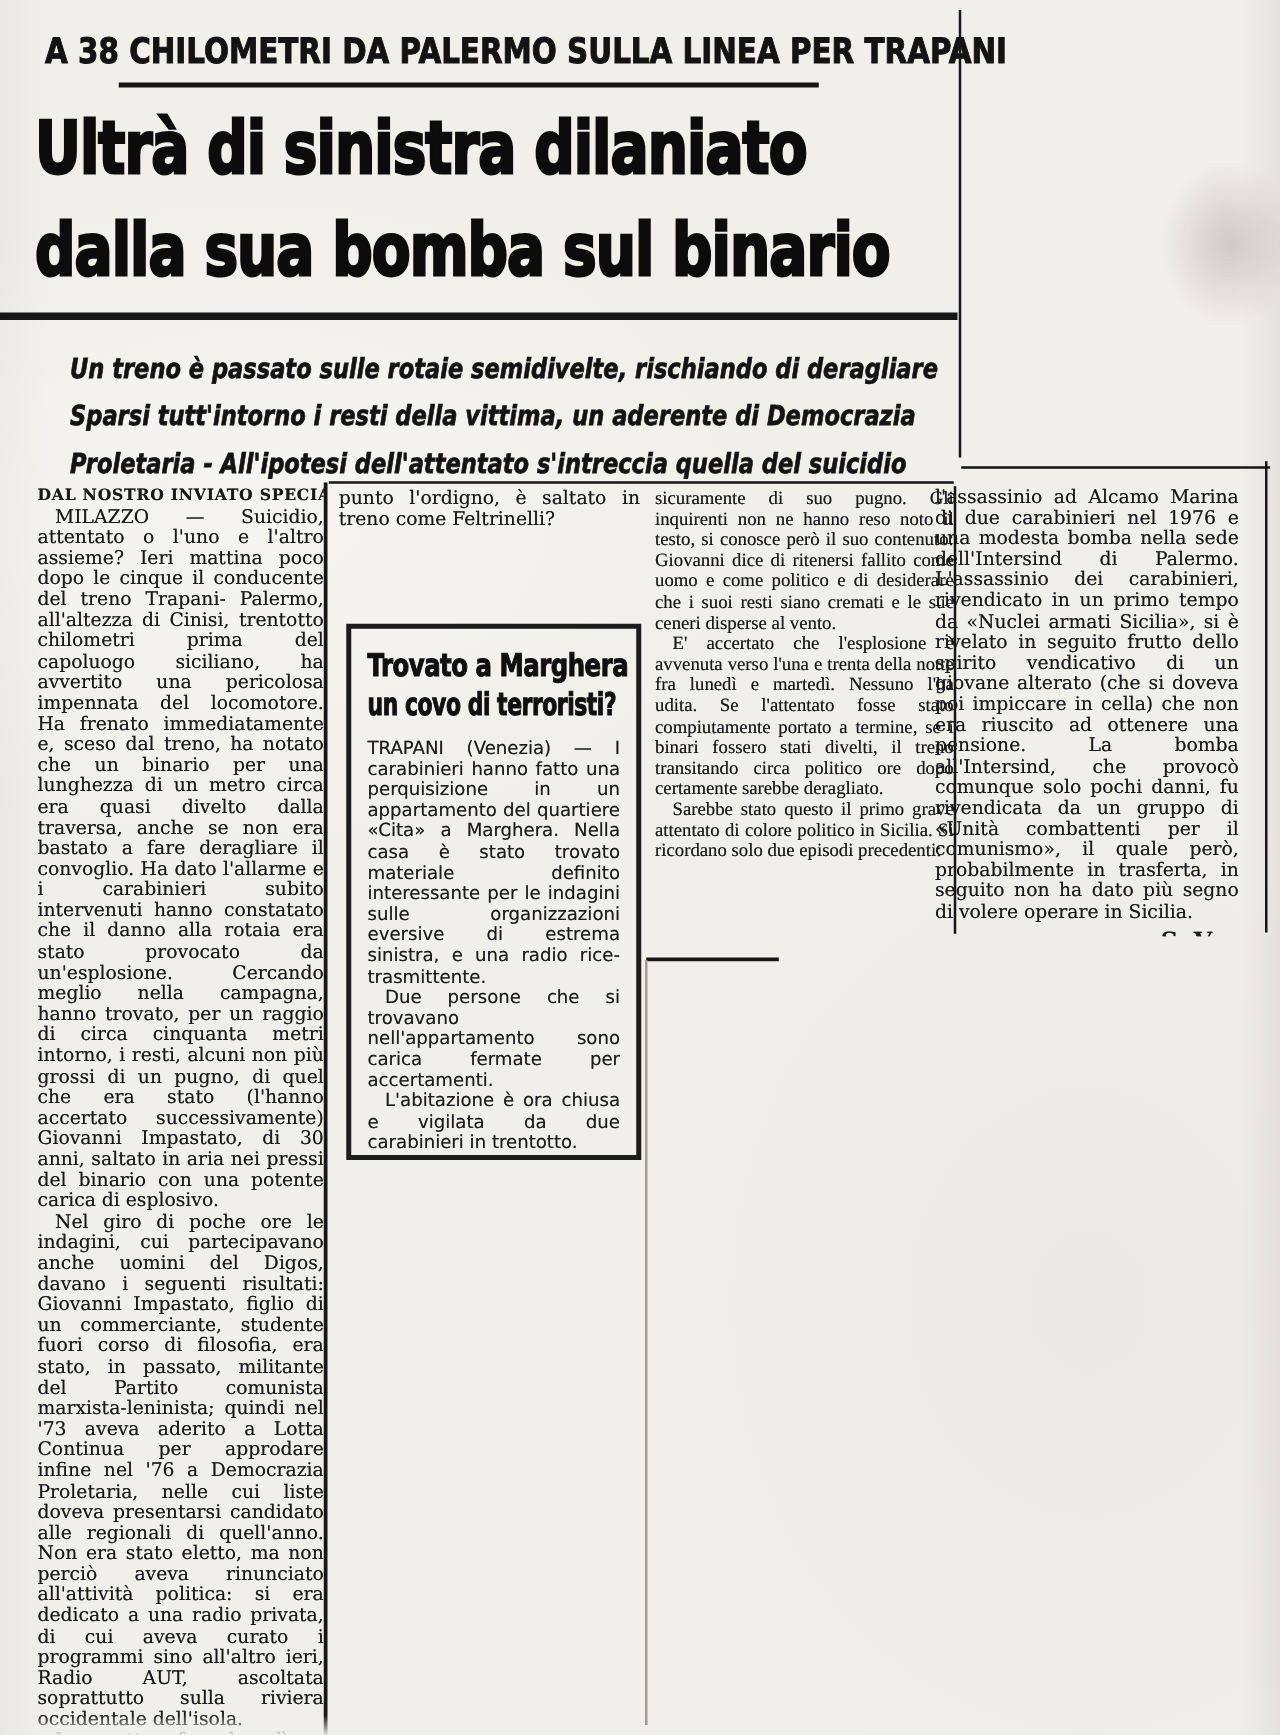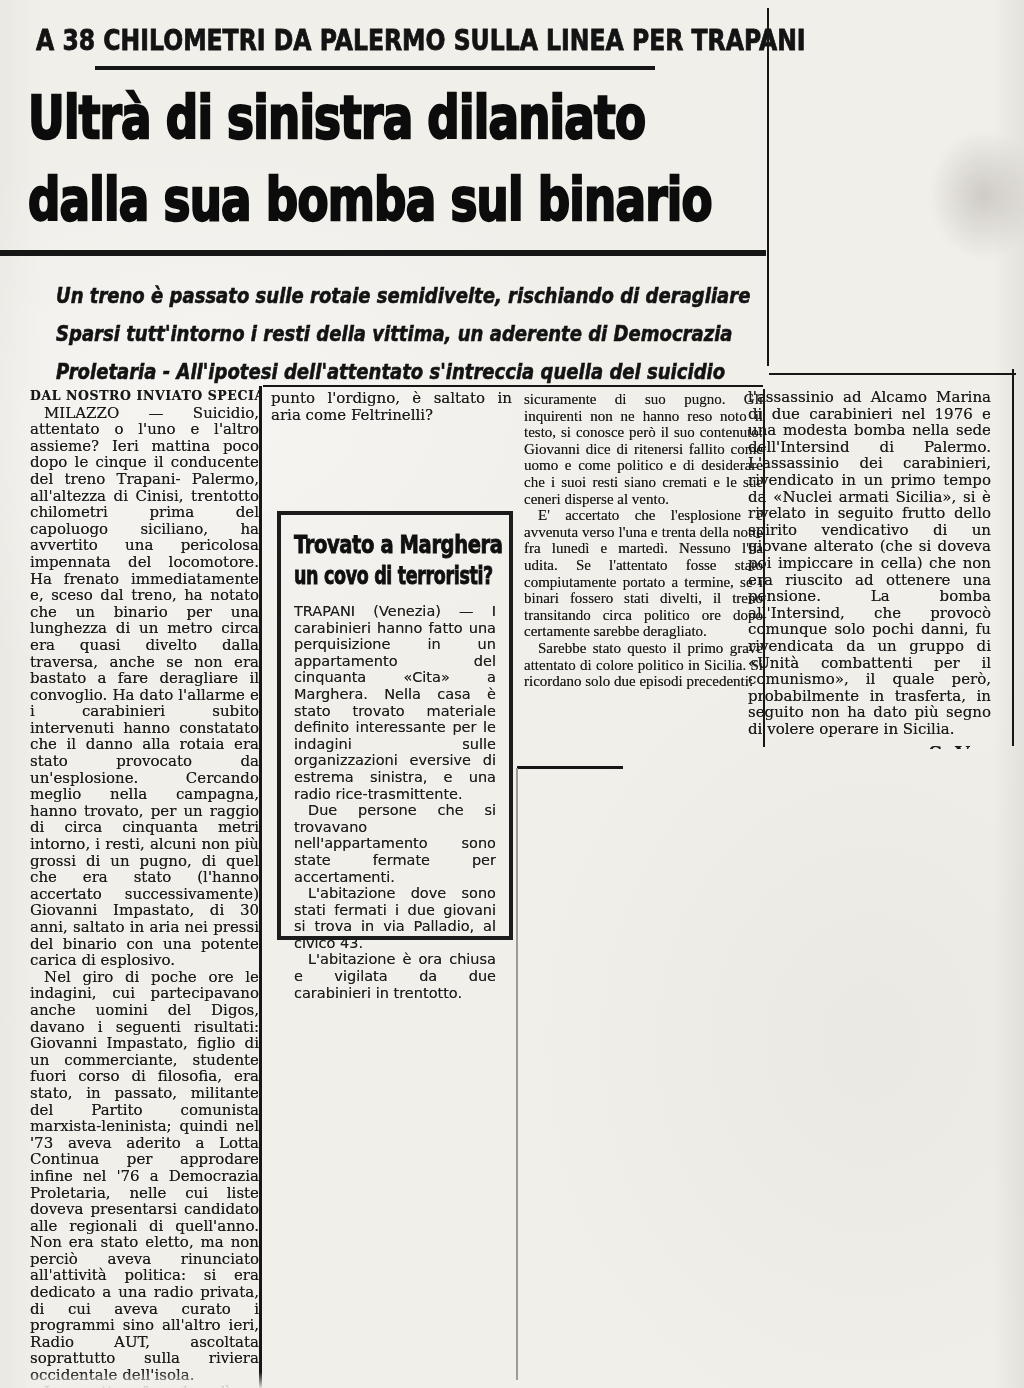--- a/index.html
+++ b/index.html
@@ -60,21 +60,21 @@
   .signature {
     text-align:right; font-weight:bold; font-size:19px;
     padding-right:18px; margin-top:8px !important;
   }
   .fade-bottom {
     position:absolute; left:26px; top:1372px; width:238px; height:16px;
     background:linear-gradient(rgba(241,239,234,0), rgba(241,239,234,0.92));
   }
 
   .sidebox {
-    position:absolute; left:277px; top:511px; width:236px; height:429px;
+    position:absolute; left:277px; top:499px; width:236px; height:429px;
     border:4px solid #1c1c1c; box-sizing:border-box; padding:14px 13px 0 13px;
   }
   .sidebox-title {
     font-family:"DejaVu Sans", sans-serif; font-weight:bold; font-size:25px; line-height:31px;
     white-space:nowrap; transform-origin:left top; color:#101010;
     -webkit-text-stroke:0.9px #101010; letter-spacing:-0.5px;
   }
   .sidebox-title.t1 { transform:scaleX(0.78); }
   .sidebox-title.t2 { transform:scaleX(0.70); }
   .sidebox-body {
@@ -121,30 +121,29 @@
 
   <div class="bodycol col1">
     <p class="byline">DAL NOSTRO INVIATO SPECIALE</p>
     <p class="indent"><b class="dateline">MILAZZO — </b><span>Suicidio, attentato o l'uno e l'altro assieme? Ieri mattina poco dopo le cinque il conducente del treno Trapani- Palermo, all'altezza di Cinisi, trentotto chilometri prima del capoluogo siciliano, ha avvertito una pericolosa impennata del locomotore. Ha frenato immediatamente e, sceso dal treno, ha notato che un binario per una lunghezza di un metro circa era quasi divelto dalla traversa, anche se non era bastato a fare deragliare il convoglio. Ha dato l'allarme e i carabinieri subito intervenuti hanno constatato che il danno alla rotaia era stato provocato da un'esplosione. Cercando meglio nella campagna, hanno trovato, per un raggio di circa cinquanta metri intorno, i resti, alcuni non più grossi di un pugno, di quel che era stato (l'hanno accertato successivamente) Giovanni Impastato, di 30 anni, saltato in aria nei pressi del binario con una potente carica di esplosivo.</span></p>
     <p class="indent">Nel giro di poche ore le indagini, cui partecipavano anche uomini del Digos, davano i seguenti risultati: Giovanni Impastato, figlio di un commerciante, studente fuori corso di filosofia, era stato, in passato, militante del Partito comunista marxista-leninista; quindi nel '73 aveva aderito a Lotta Continua per approdare infine nel '76 a Democrazia Proletaria, nelle cui liste doveva presentarsi candidato alle regionali di quell'anno. Non era stato eletto, ma non perciò aveva rinunciato all'attività politica: si era dedicato a una radio privata, di cui aveva curato i programmi sino all'altro ieri, Radio AUT, ascoltata soprattutto sulla riviera occidentale dell'isola.</p>
     <p class="indent">La notte fra lunedì e martedì, terminata la trasmissione, con una poderosa carica di esplosivo in borsa, Giovanni Impastato si è recato sulla linea ferroviaria. Era sua intenzione divellere i binari e, nel mettere a punto l'ordigno, è saltato in</p>
   </div>
   <div class="fade-bottom"></div>
 
   <div class="bodycol col2frag">
-    <p>punto l'ordigno, è saltato in aria come Feltrinelli?</p>
+    <p>punto l'ordigno, è saltato in treno come Feltrinelli?</p>
   </div>
 
   <div class="sidebox">
     <div class="sidebox-title t1">Trovato a Marghera</div>
     <div class="sidebox-title t2">un covo di terroristi?</div>
     <div class="sidebox-body">
-      <p><span class="dateline">TRAPANI (Venezia) — </span><span>I carabinieri hanno fatto una perquisizione in un appartamento del cinquanta «Cita» a Marghera. Nella casa è stato trovato materiale definito interessante per le indagini sulle organizzazioni eversive di estrema sinistra, e una radio rice-trasmittente.</span></p>
-      <p class="indent">Due persone che si trovavano nell'appartamento sono state fermate per accertamenti.</p>
-      <p class="indent">L'abitazione dove sono stati fermati i due giovani si trova in via Palladio, al civico 43.</p>
+      <p><span class="dateline">TRAPANI (Venezia) — </span><span>I carabinieri hanno fatto una perquisizione in un appartamento del quartiere «Cita» a Marghera. Nella casa è stato trovato materiale definito interessante per le indagini sulle organizzazioni eversive di estrema sinistra, e una radio rice-trasmittente.</span></p>
+      <p class="indent">Due persone che si trovavano nell'appartamento sono carica fermate per accertamenti.</p>
       <p class="indent">L'abitazione è ora chiusa e vigilata da due carabinieri in trentotto.</p>
     </div>
   </div>
 
   <div class="bodycol col3">
     <p>sicuramente di suo pugno. Gli inquirenti non ne hanno reso noto il testo, si conosce però il suo contenuto: Giovanni dice di ritenersi fallito come uomo e come politico e di desiderare che i suoi resti siano cremati e le sue ceneri disperse al vento.</p>
     <p class="indent">E' accertato che l'esplosione è avvenuta verso l'una e trenta della notte fra lunedì e martedì. Nessuno l'ha udita. Se l'attentato fosse stato compiutamente portato a termine, se i binari fossero stati divelti, il treno transitando circa politico ore dopo certamente sarebbe deragliato.</p>
     <p class="indent">Sarebbe stato questo il primo grave attentato di colore politico in Sicilia. Si ricordano solo due episodi precedenti:</p>
   </div>
 

